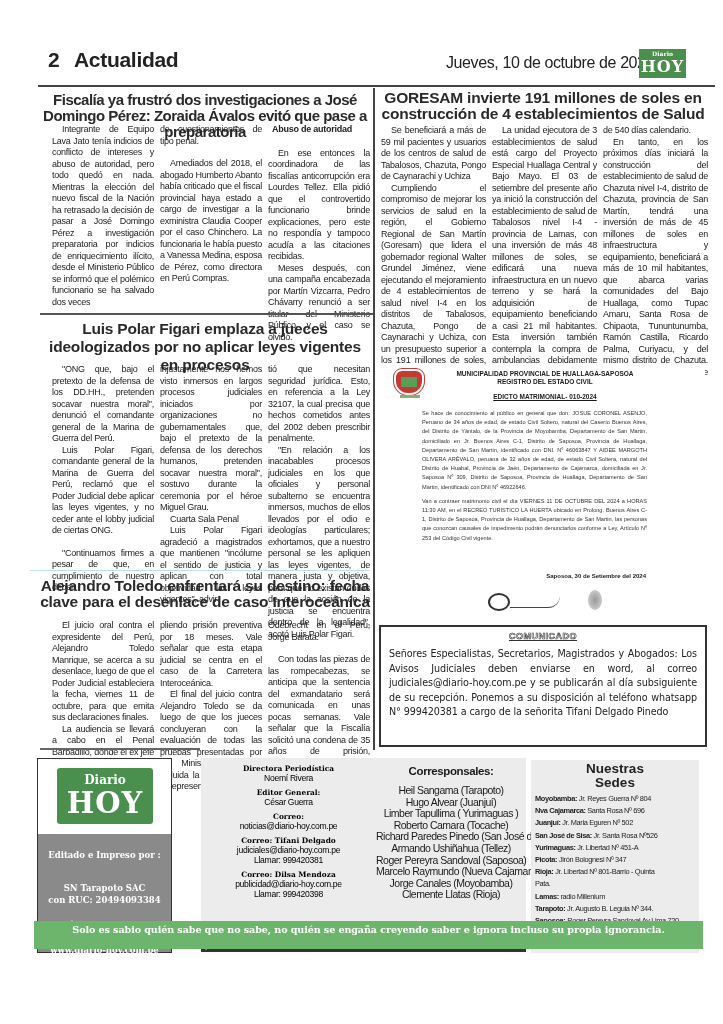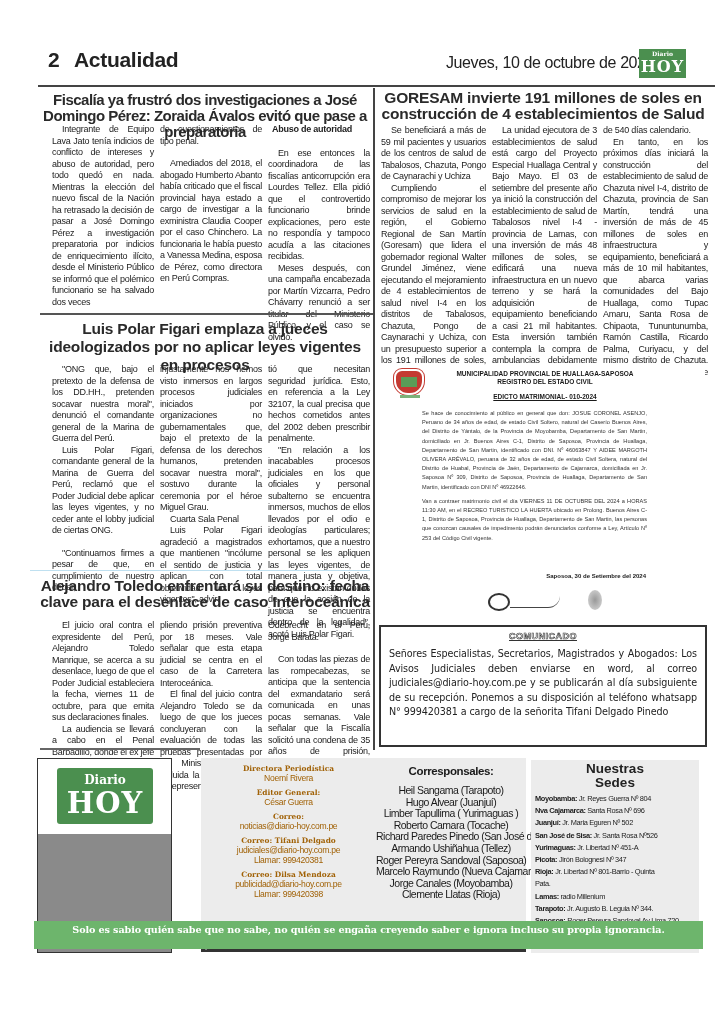--- a/index.html
+++ b/index.html
@@ -63,21 +63,21 @@
   .masthead .logo-box { position: absolute; left: 0; top: 0; width: 133px; height: 75px; background: #fff; }
   .masthead .logo { position: absolute; left: 19px; top: 9px; width: 96px; height: 56px; background: #4b8f4f; border-radius: 3px; color: #fff; text-align: center; font-family: "DejaVu Serif", serif; font-weight: bold; }
   .masthead .logo .a { display: block; font-size: 12px; line-height: 14px; padding-top: 5px; }
   .masthead .logo .b { display: block; font-size: 29px; line-height: 32px; letter-spacing: 1px; }
   .masthead .info { position: absolute; left: 0; top: 75px; width: 133px; text-align: center; color: #fff; font-family: "DejaVu Serif", serif; font-weight: bold; font-size: 8.5px; }
   .masthead .info .e1 { margin-top: 16px; }
   .masthead .info .e2 { margin-top: 22px; line-height: 12px; }
   .masthead .info .e3 { margin-top: 14px; }
   .masthead .info .e4 { margin-top: 15px; }
 
-  .staff { position: absolute; left: 201px; top: 758px; width: 175px; height: 170px; background: #ececec; text-align: center; color: #a16207; }
+  .staff { position: absolute; left: 201px; top: 758px; width: 175px; height: 170px; background: #ececec; text-align: center; color: #000000; }
   .staff .lbl { font-family: "DejaVu Serif", serif; font-weight: bold; font-size: 7.4px; line-height: 9px; }
   .staff .val { font-size: 8.6px; line-height: 10px; letter-spacing: -0.3px; }
   .staff .blk { margin-top: 5px; }
 
   .corr { position: absolute; left: 376px; top: 758px; width: 150px; height: 170px; background: #ececec; text-align: center; }
   .corr .lbl { font-size: 11.5px; font-weight: bold; margin-top: 7px; margin-bottom: 8px; letter-spacing: -0.4px; }
   .corr .item { font-size: 10.5px; line-height: 11.6px; letter-spacing: -0.5px; white-space: nowrap; }
 
   .disclaimer { position: absolute; left: 201px; top: 928px; width: 325px; height: 24px; background: #333; color: #fff; font-size: 6.8px; line-height: 9.5px; padding: 3px 2px; letter-spacing: -0.35px; }
 
@@ -192,20 +192,29 @@
   <div class="ct">COMUNICADO</div>
   <div class="cb">Señores Especialistas, Secretarios, Magistrados y Abogados: Los Avisos Judiciales deben enviarse en word, al correo judiciales@diario-hoy.com.pe y se publicarán al día subsiguiente de su recepción. Ponemos a su disposición al teléfono whatsapp N° 999420381 a cargo de la señorita Tifani Delgado Pinedo</div>
 </div>
 
 <div class="masthead">
   <div class="logo-box">
     <div class="logo">
       <span class="a">Diario</span>
       <span class="b">HOY</span>
     </div>
+  </div>
+  <div class="info">
+    <div class="e1">Editado e Impreso por :</div>
+    <div class="e2">
+      <div>SN Tarapoto SAC</div>
+      <div>con RUC: 20494093384</div>
+    </div>
+    <div class="e3">Teléfono: 950458812</div>
+    <div class="e4">www.diario-hoy.com.pe</div>
   </div>
 </div>
 
 <div class="staff">
   <div class="blk" style="margin-top:6px">
     <div class="lbl">Directora Periodística</div>
     <div class="val">Noemí Rivera</div>
   </div>
   <div class="blk">
     <div class="lbl">Editor General:</div>

